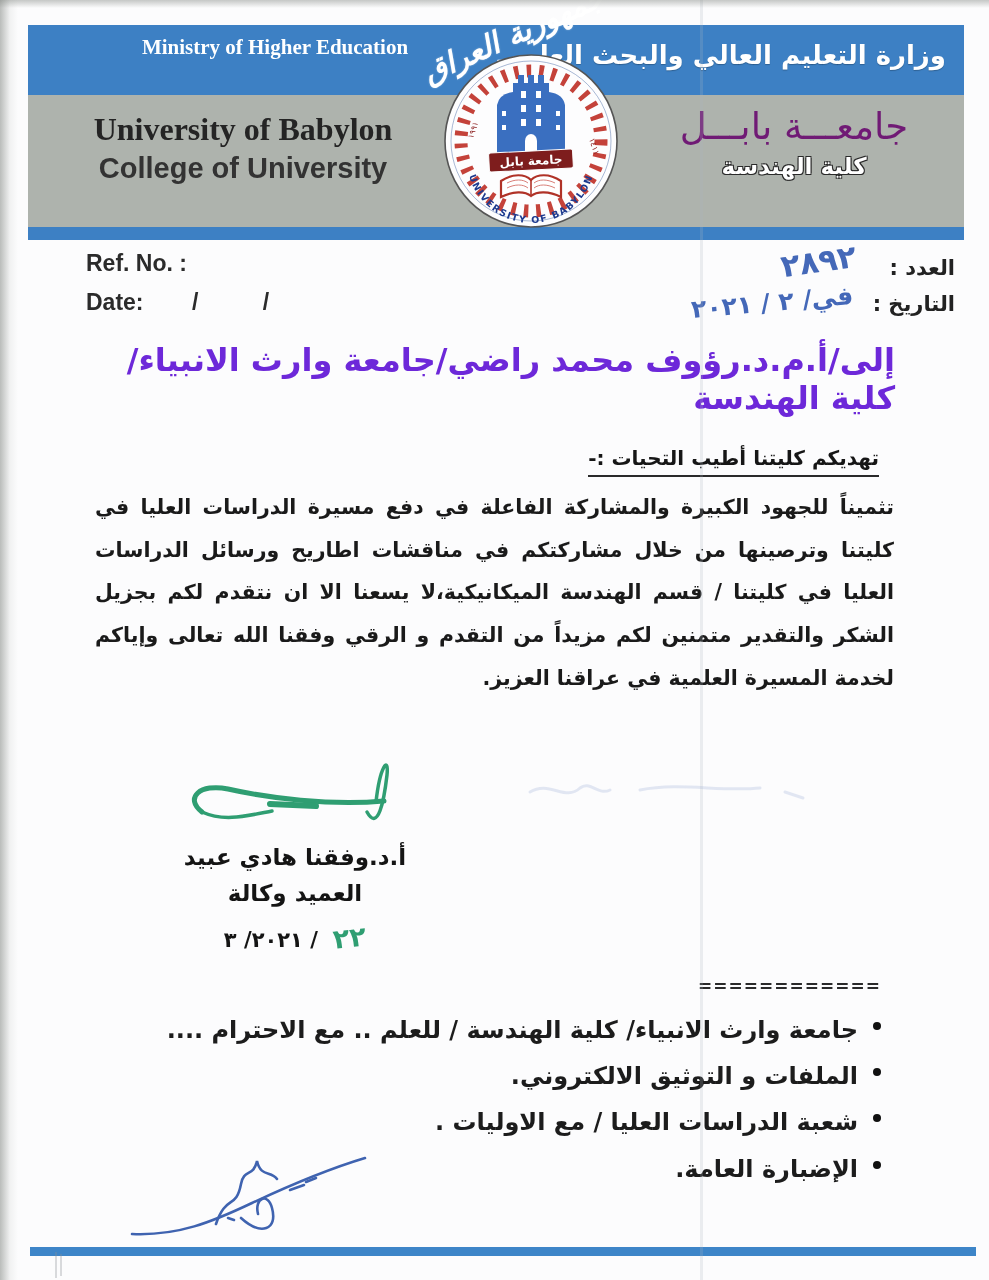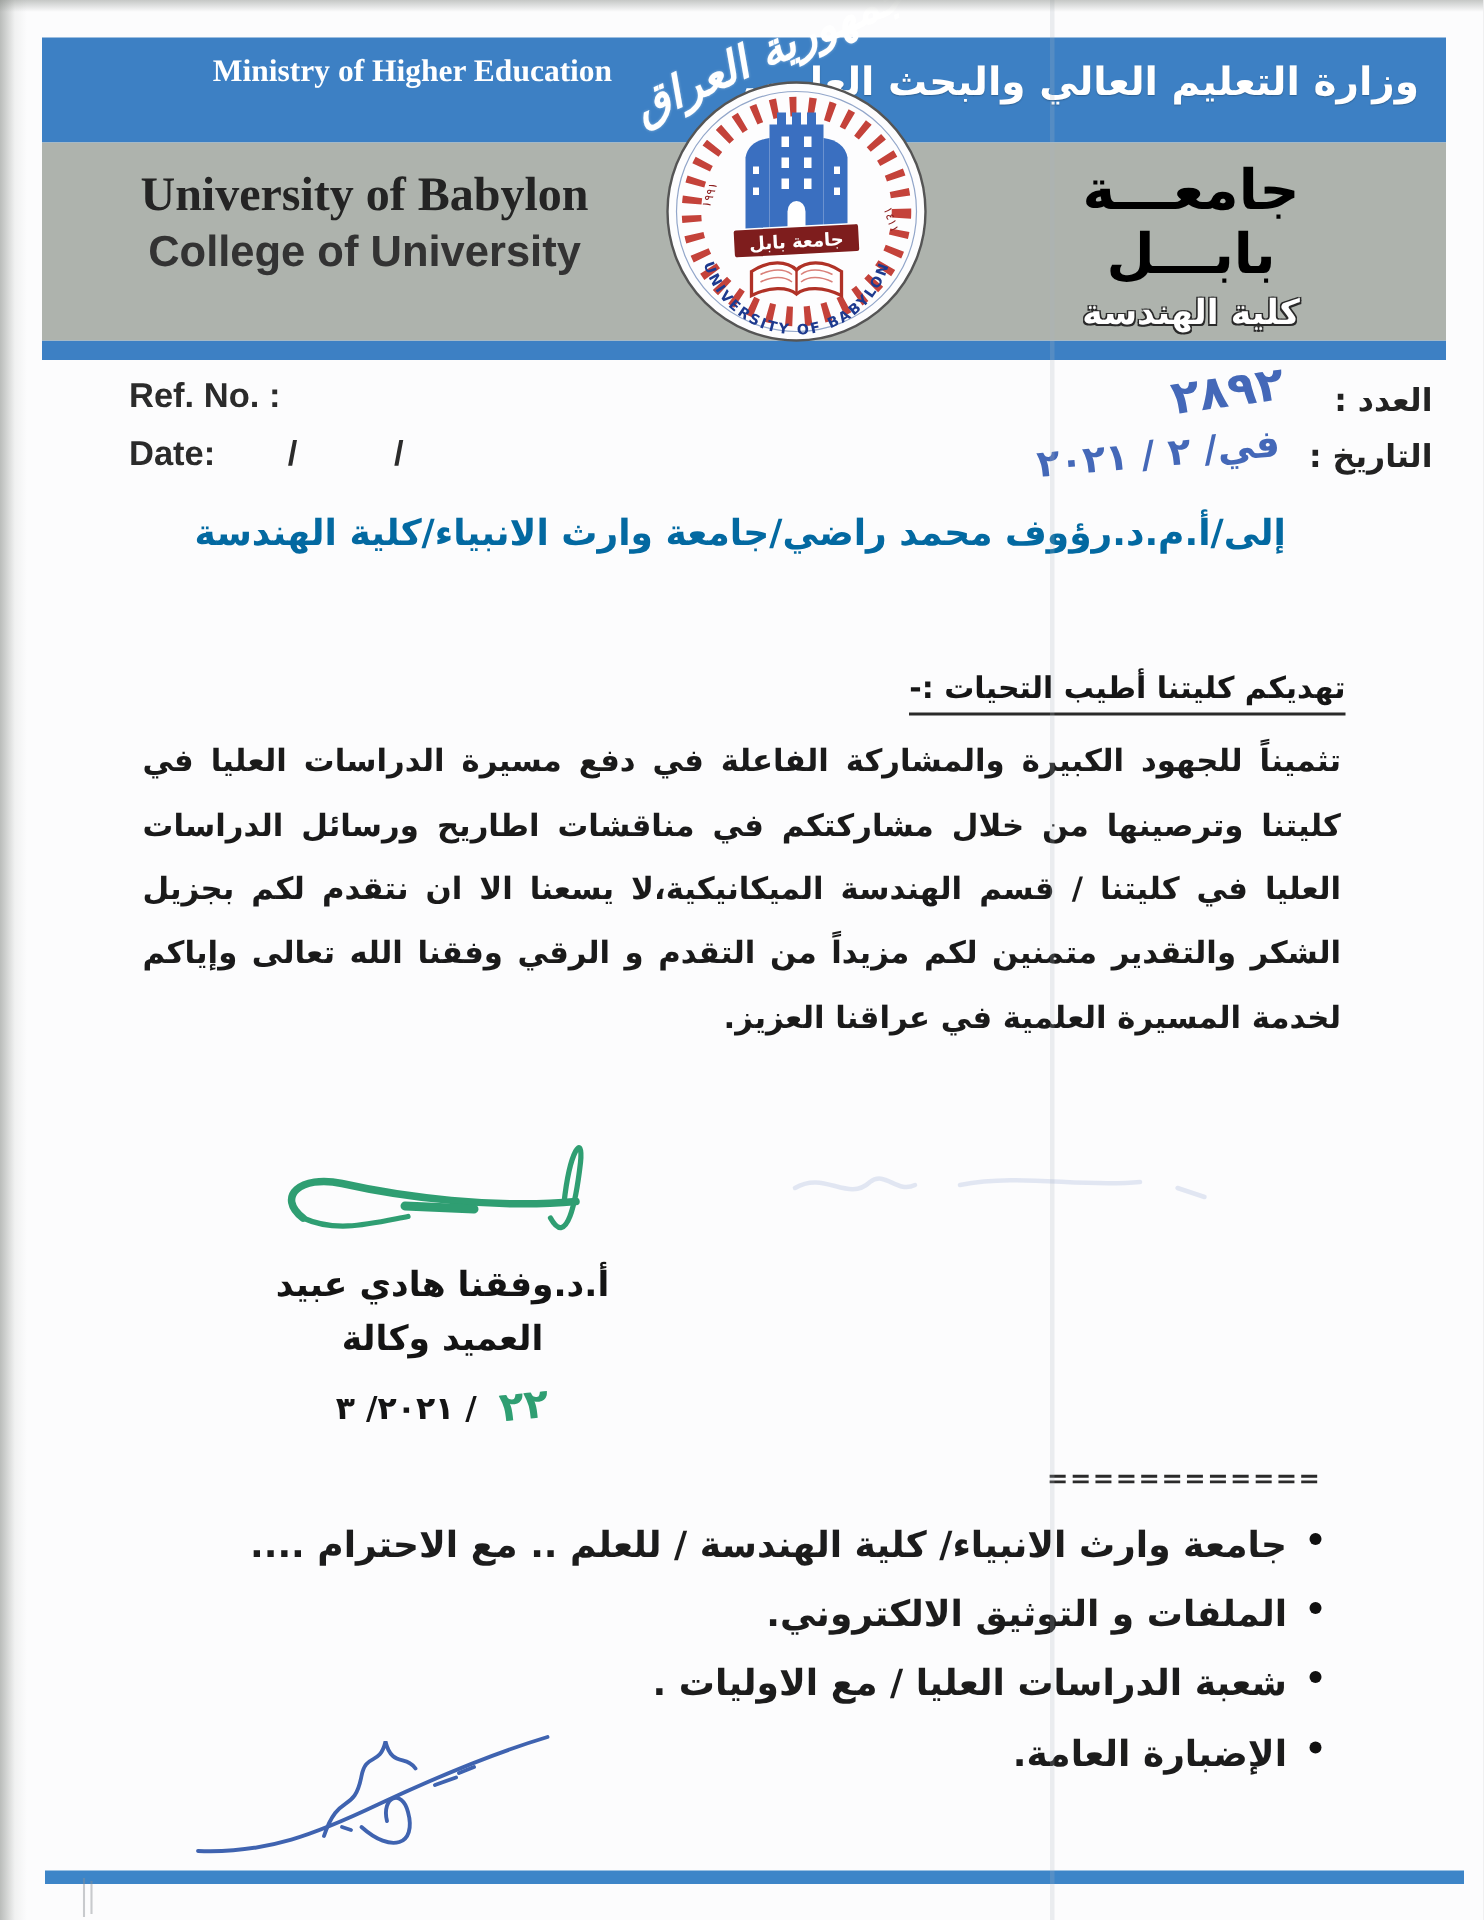--- a/index.html
+++ b/index.html
@@ -22,46 +22,46 @@
   .bar-mid { height:132px; background:#aeb3ad; position:relative; }
   .bar-bot { height:13px; background:#3d80c4; }
   .min-en { position:absolute; left:72px; top:9px; width:350px; text-align:center;
     color:#fff; font-family:"Liberation Serif", serif; font-weight:bold; font-size:21px; line-height:1.32; }
   .min-ar { position:absolute; right:18px; top:15px; color:#fff; font-weight:bold;
     font-size:26px; direction:rtl; letter-spacing:0; text-shadow:0 1px 1px rgba(0,0,0,.25); }
   .uni-en { position:absolute; left:35px; top:16px; width:360px; text-align:center; }
   .uni-en .u { font-family:"Liberation Serif", serif; font-weight:bold; font-size:32px; color:#242424; }
   .uni-en .c { font-family:"Liberation Sans", sans-serif; font-weight:bold; font-size:29px; color:#333; margin-top:4px; }
   .uni-ar { position:absolute; right:40px; top:10px; width:260px; text-align:center; direction:rtl; }
-  .uni-ar .u { font-size:37px; font-weight:bold; color:#000000; }
+  .uni-ar .u { font-size:37px; font-weight:normal; color:#701a75; }
   .uni-ar .c { font-size:23px; font-weight:bold; color:#fff; margin-top:5px;
     text-shadow:1px 1px 0 #2a2a2a, -1px -1px 0 #2a2a2a, 1px -1px 0 #2a2a2a, -1px 1px 0 #2a2a2a; }
   .logo { position:absolute; left:415px; top:28px; width:176px; height:176px; z-index:3; }
   .republic { position:absolute; left:388px; top:-8px; z-index:4; transform:rotate(-24deg);
     color:#fff; font-size:30px; font-weight:bold; font-style:italic; direction:rtl;
     text-shadow:0 0 2px rgba(255,255,255,.4); }
 
   
   .ref-en { position:absolute; left:86px; top:250px; font-family:"Liberation Sans", sans-serif;
     font-weight:bold; font-size:23px; color:#2b2b2b; }
   .ref-en .row2 { margin-top:12px; }
   .ref-en .sl1 { margin-left:42px; } .ref-en .sl2 { margin-left:58px; }
   .ref-ar { position:absolute; right:34px; top:246px; direction:rtl; text-align:right; }
   .ref-ar .lbl { font-size:21px; font-weight:bold; color:#222; }
   .hand { color:#4468b8; font-weight:bold; display:inline-block; }
   .adad-hand { font-size:31px; letter-spacing:9px; transform:rotate(-8deg) translateY(-3px); margin-right:28px; }
   .tarikh-hand { font-size:25px; letter-spacing:3px; transform:rotate(-5deg); margin-right:14px; }
   .ref-ar .row2 { margin-top:6px; }
 
   
-  .addressee { position:absolute; left:92px; right:94px; top:341px; text-align:center;
-    direction:rtl; font-size:24px; font-weight:bold; color:#0369a1; }
+  .addressee { position:absolute; left:92px; right:94px; top:341px; text-align:right;
+    direction:rtl; font-size:32px; font-weight:bold; color:#6d28d9; }
   .subject { position:absolute; left:92px; right:94px; top:399px; text-align:center;
     direction:rtl; font-size:24px; font-weight:bold; color:#141414; }
-  .greeting-wrap { position:absolute; right:92px; top:446px; direction:rtl;text-align:center; }
+  .greeting-wrap { position:absolute; right:110px; top:446px; direction:rtl;text-align:center; }
   .greeting { font-size:20px; font-weight:bold; color:#161616;
     border-bottom:2px solid #2a2a2a; padding-bottom:5px; }
   .body-text { position:absolute; left:95px; right:95px; top:486px; direction:rtl;
     text-align:justify; font-size:20.5px; font-weight:bold; color:#1a1a1a; line-height:2.08; }
 
   
   .sig { position:absolute; left:175px; top:752px; width:240px; text-align:center; }
   .sig-name { font-size:23px; font-weight:bold; direction:rtl; margin-top:-4px; color:#141414; }
   .sig-title { font-size:23px; font-weight:bold; direction:rtl; margin-top:10px; color:#141414; }
   .sig-date { margin-top:16px; font-size:21px; font-weight:bold; direction:ltr; color:#141414; }

